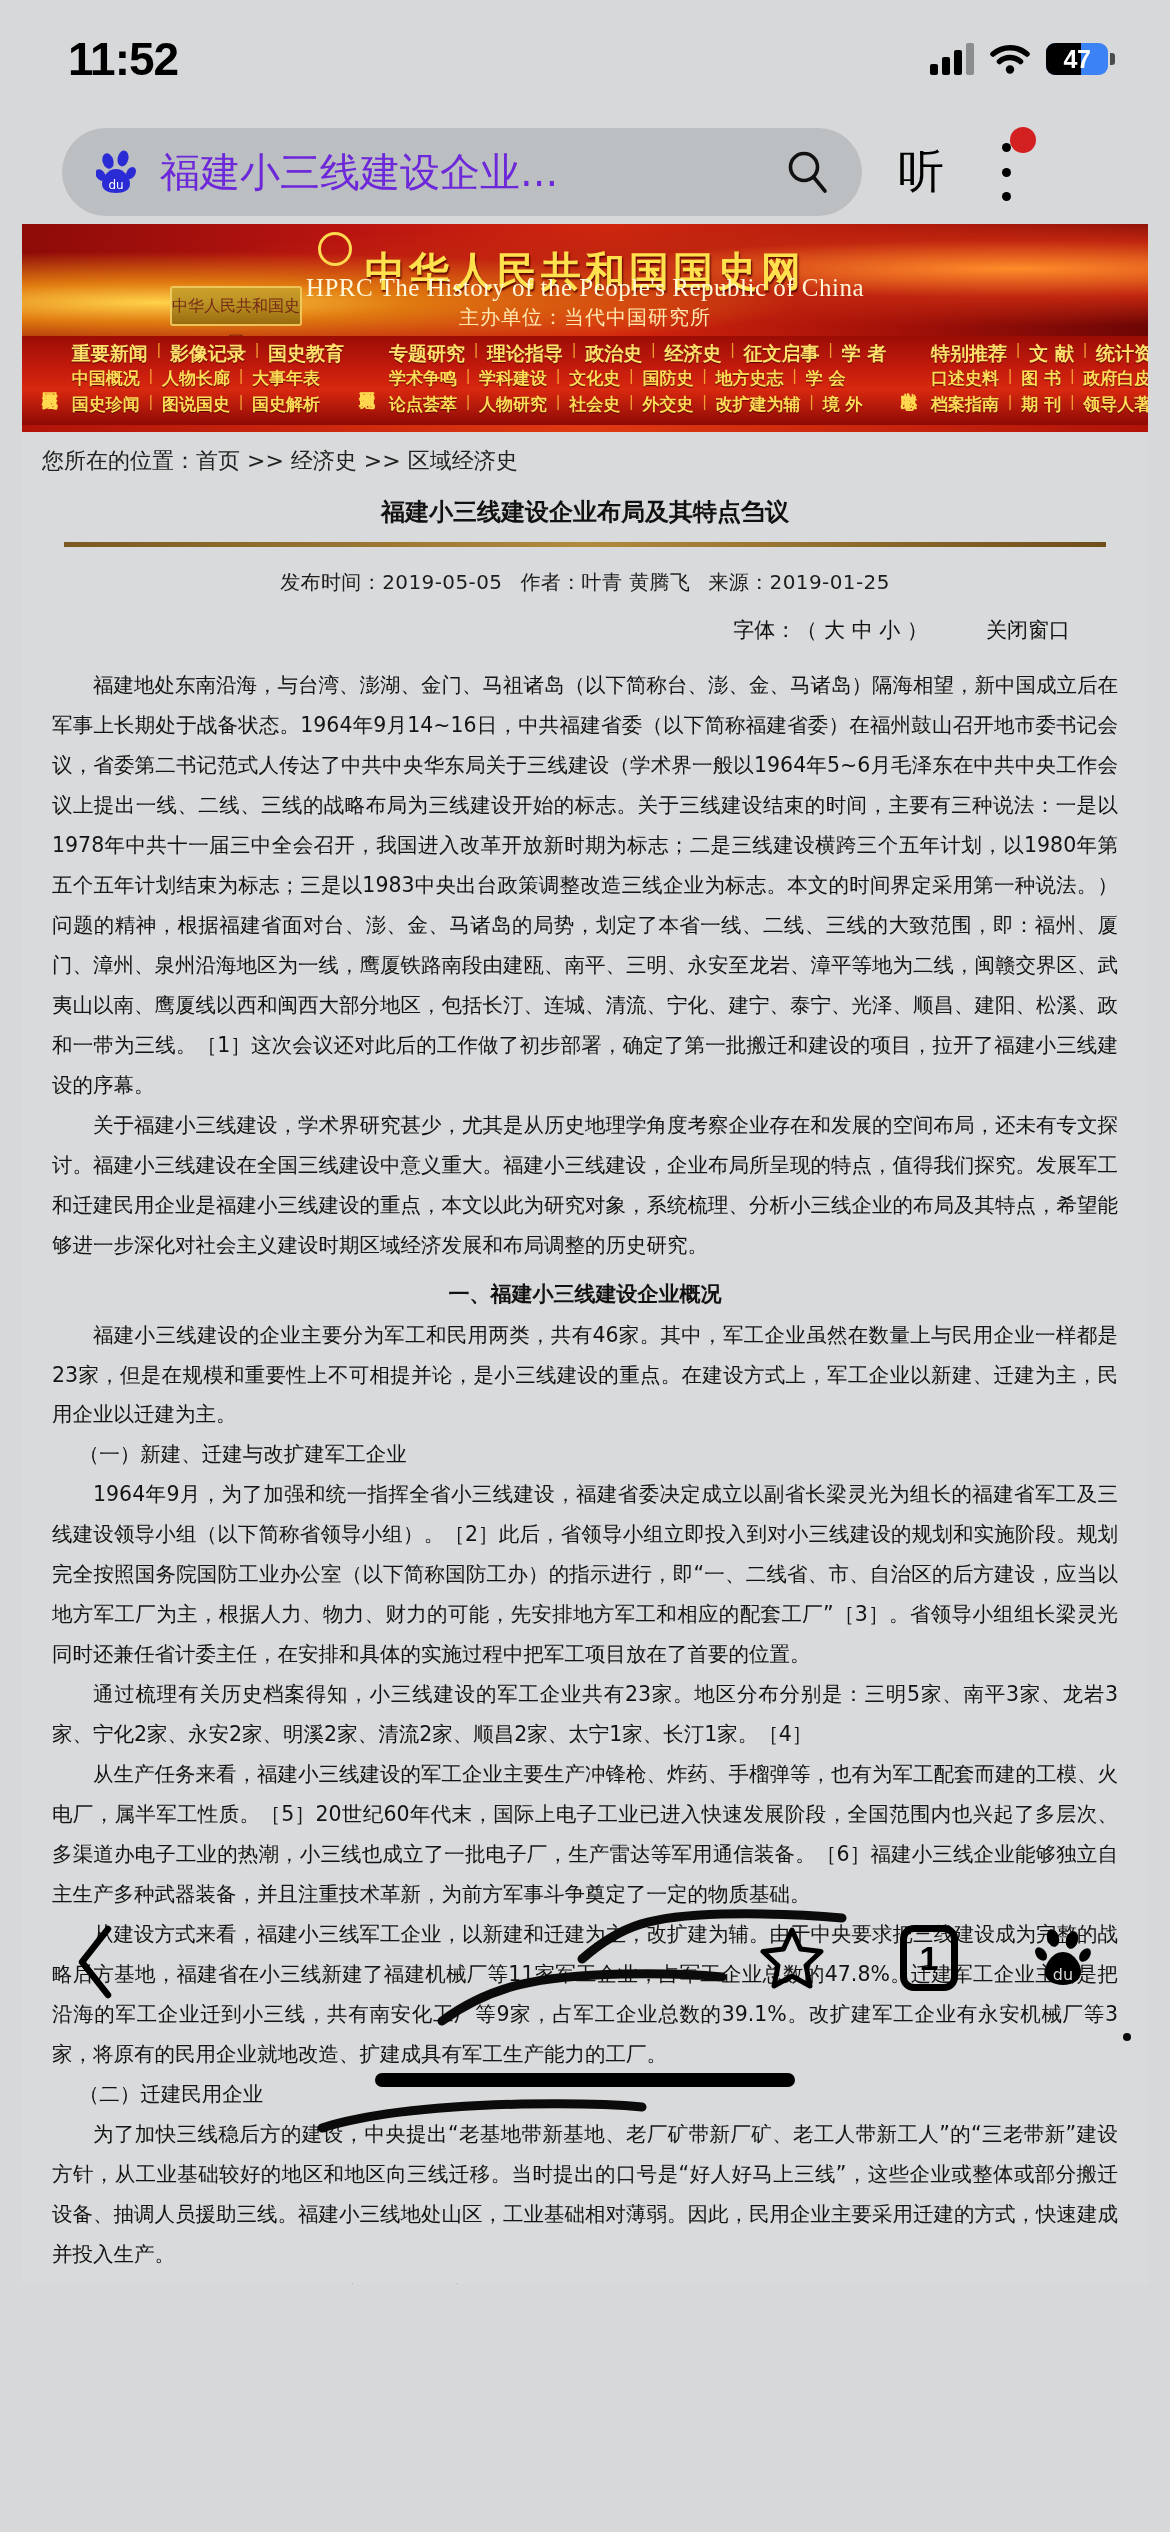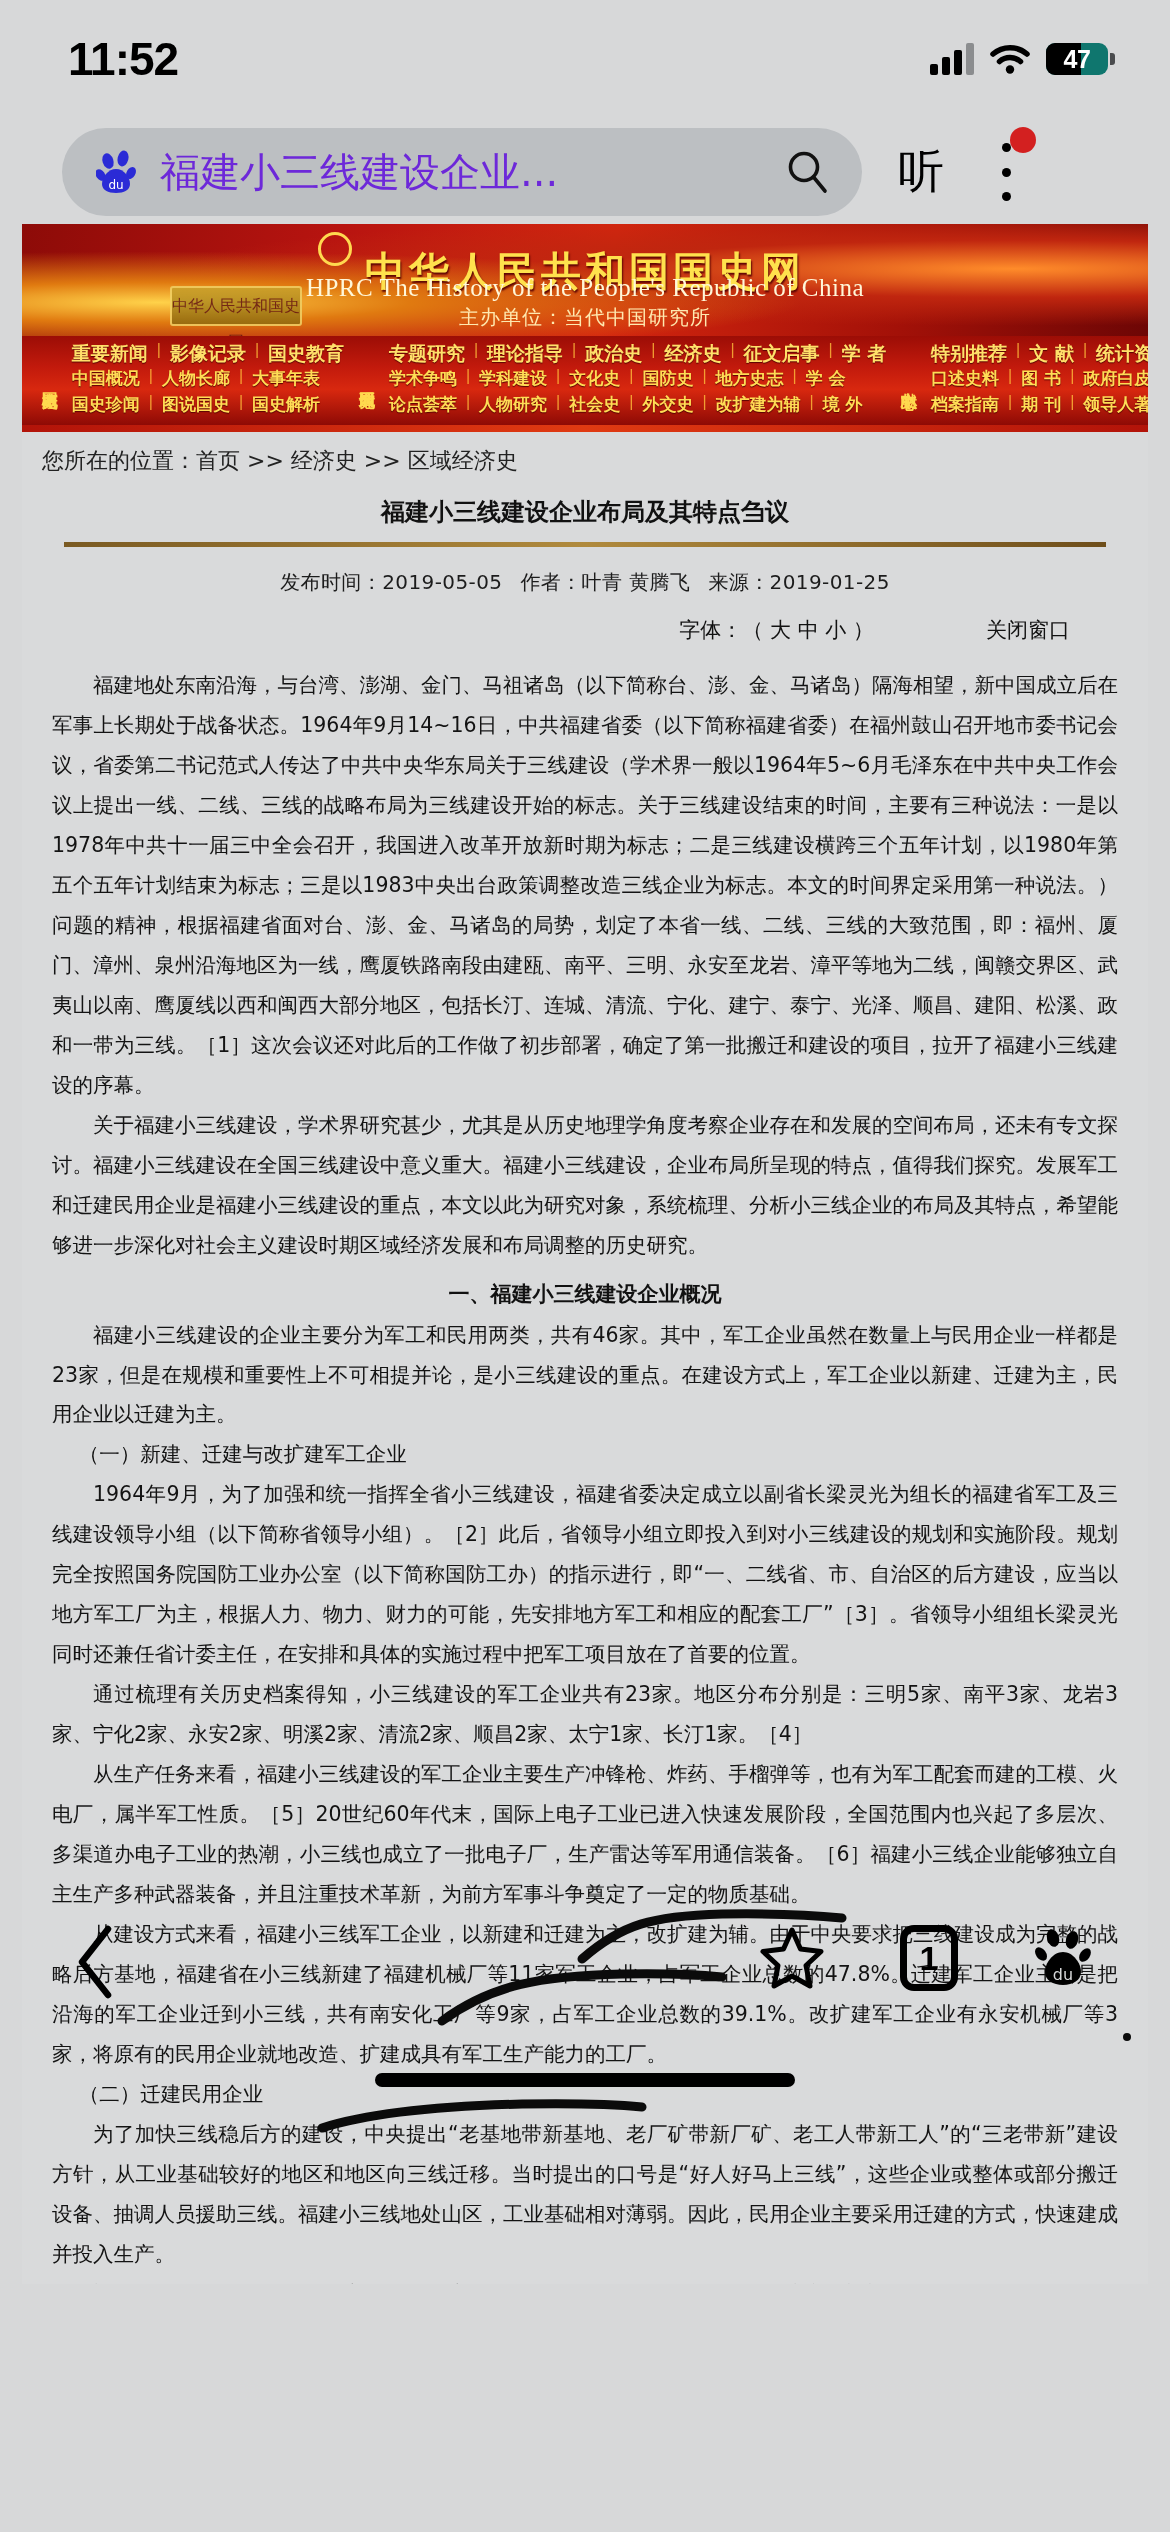--- a/index.html
+++ b/index.html
@@ -21,21 +21,21 @@
   .status-right { display: flex; align-items: center; gap: 16px; }
   .signal { display: flex; align-items: flex-end; gap: 4px; height: 32px; }
   .signal i { width: 8px; background: #000; border-radius: 2px; display: block; }
   .signal i:nth-child(1) { height: 11px; }
   .signal i:nth-child(2) { height: 18px; }
   .signal i:nth-child(3) { height: 25px; }
   .signal i:nth-child(4) { height: 32px; background: #8b8d8f; }
   .wifi { width: 40px; height: 30px; position: relative; }
   .battery {
     position: relative; width: 62px; height: 32px; border-radius: 9px;
-    background: #0f766e; display: flex; align-items: center; justify-content: center;
+    background: #3b82f6; display: flex; align-items: center; justify-content: center;
   }
   .battery .lvl {
     position: absolute; left: 0; top: 0; bottom: 0; width: 56%;
     background: #000; border-radius: 9px 0 0 9px;
   }
   .battery .cap {
     position: absolute; right: -7px; top: 10px; width: 5px; height: 12px;
     background: #4a4c4e; border-radius: 0 3px 3px 0;
   }
   .battery span {
@@ -152,21 +152,21 @@
     padding: 10px 0 14px; font-family: "DejaVu Sans", sans-serif;
   }
   .art-rule { height: 5px; background: linear-gradient(90deg,#7a5a22,#b08a3d,#6e4e1b); margin: 0 18px; }
   .art-meta {
     text-align: center; font-size: 20px; color: #1c1c1c; padding: 22px 0 4px;
     font-family: "DejaVu Sans", sans-serif; letter-spacing: .4px;
   }
   .art-meta .gap { display: inline-block; width: 18px; }
   .art-tools {
     display: flex; justify-content: flex-end; align-items: center;
-    gap: 112px; padding: 16px 54px 10px 0; font-size: 21px; color: #111;
+    gap: 58px; padding: 16px 54px 10px 0; font-size: 21px; color: #111;
     font-family: "DejaVu Sans", sans-serif;
   }
   .fs-opts { display: inline-block; }
 
   .body-text { padding: 12px 6px 0 6px; }
   .body-text p {
     font-size: 20.5px; line-height: 1.95; color: #131313; text-align: justify;
     text-indent: 2em; font-family: "DejaVu Sans", sans-serif;
     margin-bottom: 0px;
   }

